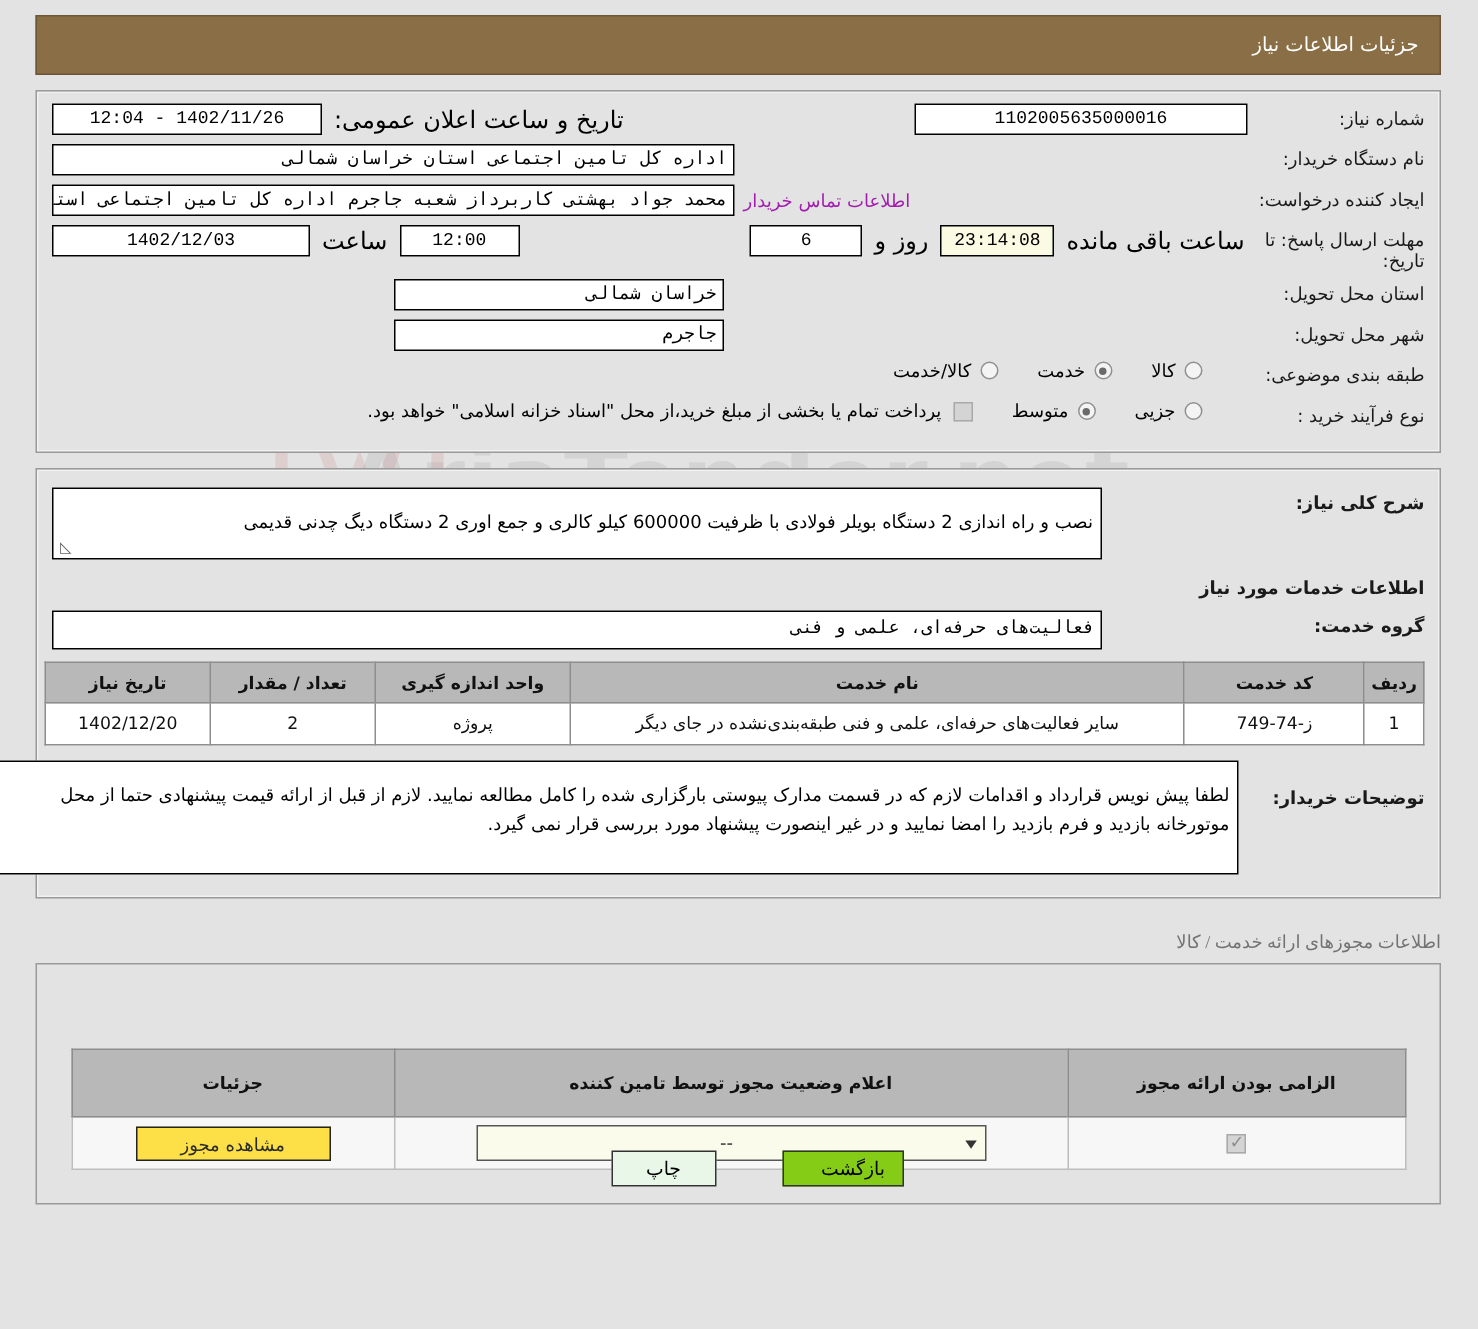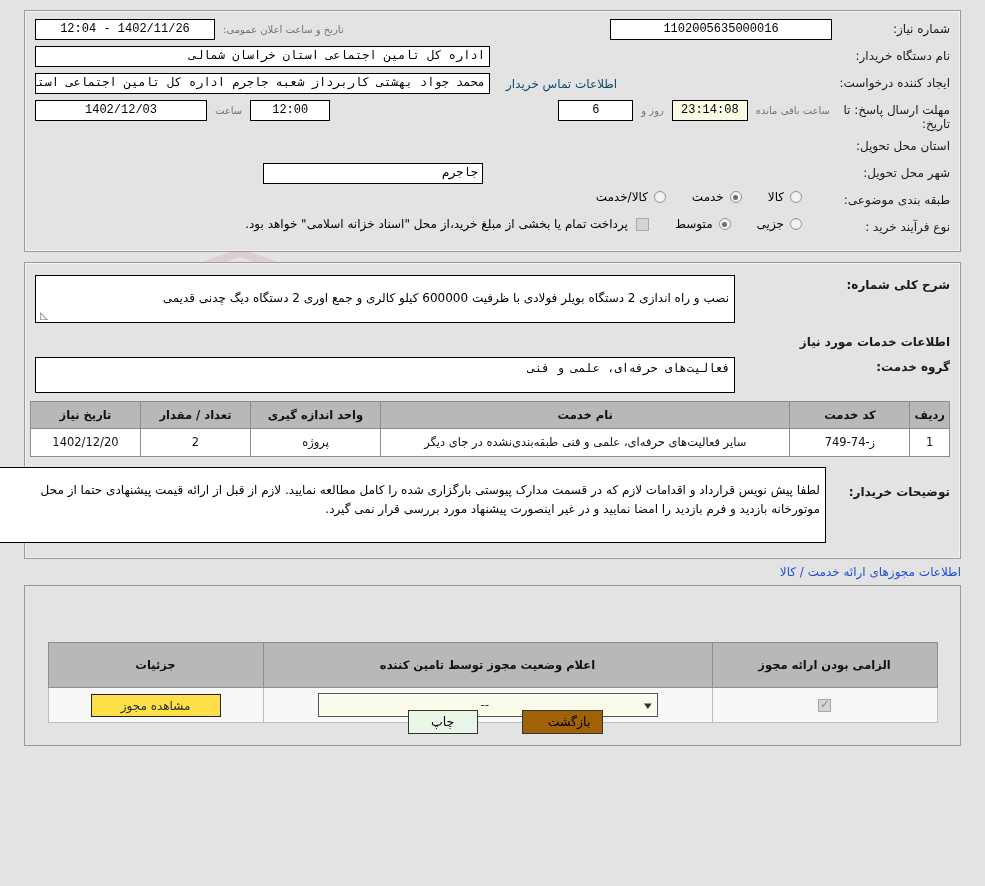--- a/index.html
+++ b/index.html
@@ -89,25 +89,24 @@
   .w-need   { width: 222px; }
   .w-wide   { width: 455px; }
   .w-date   { width: 172px; }
   .w-time   { width: 80px; }
   .w-days   { width: 75px; }
   .w-clock  { width: 76px; }
   .w-prov   { width: 220px; }
   .w-city   { width: 220px; }
   .w-ann    { width: 180px; }
 
-  .lbl-inline { font-size: 10px; color: #737373; padding: 0 2px; }
+  .lbl-inline { font-size: 16px; color: #000000; padding: 0 2px; }
   .link {
-    color: #0c4a6e; font-size: 12px; text-decoration: none; cursor: pointer;
+    color: #a21caf; font-size: 12px; text-decoration: none; cursor: pointer;
     white-space: nowrap;
-    margin-left: 10px;
   }
 
   
   .radio-group { display: flex; align-items: center; gap: 26px; padding-right: 30px; }
   .radio-opt { display: flex; align-items: center; gap: 6px; }
   .radio {
     width: 12px; height: 12px; border-radius: 50%;
     border: 1px solid #909090; background: #f4f4f4;
     display: inline-block; position: relative; flex: 0 0 12px;
   }
@@ -130,22 +129,22 @@
     width: 10px; height: 10px;
     color: #666; font-size: 10px; line-height: 10px;
   }
 
   
   .sec-head {
     font-size: 12px; font-weight: bold; color: #1a1a1a;
     margin: 12px 0 8px 0; text-align: right;
   }
   .sec-head-plain {
-    font-size: 12px; color: #1d4ed8;
-    margin: 6px 24px 0 24px; text-align: right;
+    font-size: 12px; color: #737373;
+    margin: 22px 24px 0 24px; text-align: right; font-family: Liberation Serif, serif;
   }
 
   
   table.grid {
     border-collapse: collapse;
     width: 920px;
     margin: 8px auto 0 auto;
     font-size: 11.5px;
   }
   table.grid th {
@@ -212,21 +211,21 @@
     display: flex; justify-content: center; gap: 18px; z-index: 3;
   }
   .btn {
     min-width: 70px; height: 24px; line-height: 22px;
     font-size: 12.5px; font-family: inherit;
     border: 1px solid #333; cursor: pointer; text-align: center;
     padding: 0 12px;
     margin-left: 26px;
   }
   .btn-print { background: #e9f7e9; }
-  .btn-back  { background: #a16207; padding-left: 25px; }
+  .btn-back  { background: #84cc16; padding-left: 25px; }
 
   .panel-permits {
     margin: 6px 24px 0 24px;
     border: 1px solid #9a9a9a;
     background: #e3e3e3;
     padding: 56px 10px 22px 10px;
   }
 </style>
 </head>
 <body>
@@ -234,20 +233,23 @@
 <div class="watermark">
   <span class="wm-text">AriaTender.net</span>
 </div>
 <svg class="wm-shield" viewBox="0 0 100 110">
   <path d="M50 4 L94 20 V58 C94 84 72 100 50 106 C28 100 6 84 6 58 V20 Z" fill="none" stroke="#c97b7b" stroke-width="7"></path>
   <path d="M28 38 L42 76 L50 54 L58 76 L72 38" fill="none" stroke="#c97b7b" stroke-width="7"></path>
 </svg>
 
 <div class="layer">
 
+  <div class="titlebar">
+    <span class="t">جزئیات اطلاعات نیاز</span>
+  </div>
 
   <div class="panel">
 
     <div class="frow">
       <div class="flabel">شماره نیاز:</div>
       <div class="fbody">
         <div class="inp w-need">1102005635000016</div>
         <div style="flex:1"></div>
         <span class="lbl-inline">تاریخ و ساعت اعلان عمومی:</span>
         <div class="inp w-ann">1402/11/26 - 12:04</div>
@@ -280,20 +282,25 @@
         <div class="inp w-days">6</div>
         <div style="flex:1"></div>
         <div class="inp w-time">12:00</div>
         <span class="lbl-inline">ساعت</span>
         <div class="inp w-date">1402/12/03</div>
       </div>
     </div>
 
     <div class="frow">
       <div class="flabel">استان محل تحویل:</div>
+      <div class="fbody">
+        <div style="flex:1"></div>
+        <div class="inp w-prov rtl-text">خراسان شمالی</div>
+        <div style="width:222px"></div>
+      </div>
     </div>
 
     <div class="frow">
       <div class="flabel">شهر محل تحویل:</div>
       <div class="fbody">
         <div style="flex:1"></div>
         <div class="inp w-city rtl-text">جاجرم</div>
         <div style="width:222px"></div>
       </div>
     </div>
@@ -335,37 +342,37 @@
             <span class="radio-lbl">پرداخت تمام یا بخشی از مبلغ خرید،از محل "اسناد خزانه اسلامی" خواهد بود.</span>
           </div>
         </div>
       </div>
     </div>
   </div>
 
   <div class="panel" style="padding-top:12px;">
 
     <div class="frow">
-      <div class="flabel" style="font-weight:bold;">شرح کلی شماره:</div>
+      <div class="flabel" style="font-weight:bold;">شرح کلی نیاز:</div>
       <div class="fbody">
         <div style="flex:1"></div>
         <div class="tarea" style="width:700px;height:48px;">
           <span>نصب و راه اندازی 2 دستگاه بویلر فولادی با ظرفیت 600000 کیلو کالری و جمع اوری 2 دستگاه دیگ چدنی قدیمی</span>
           <span class="grip">◺</span>
         </div>
       </div>
     </div>
 
     <div class="sec-head">اطلاعات خدمات مورد نیاز</div>
 
     <div class="frow">
       <div class="flabel" style="font-weight:bold;">گروه خدمت:</div>
       <div class="fbody">
         <div style="flex:1"></div>
-        <div class="inp rtl-text" style="width:700px;height:36px;line-height:22px;">فعالیت‌های حرفه‌ای، علمی و فنی</div>
+        <div class="inp rtl-text" style="width:700px;height:26px;line-height:22px;">فعالیت‌های حرفه‌ای، علمی و فنی</div>
       </div>
     </div>
 
     <table class="grid">
       <thead>
         <tr>
           <th style="width:36px">ردیف</th>
           <th style="width:120px">کد خدمت</th>
           <th>نام خدمت</th>
           <th style="width:130px">واحد اندازه گیری</th>

